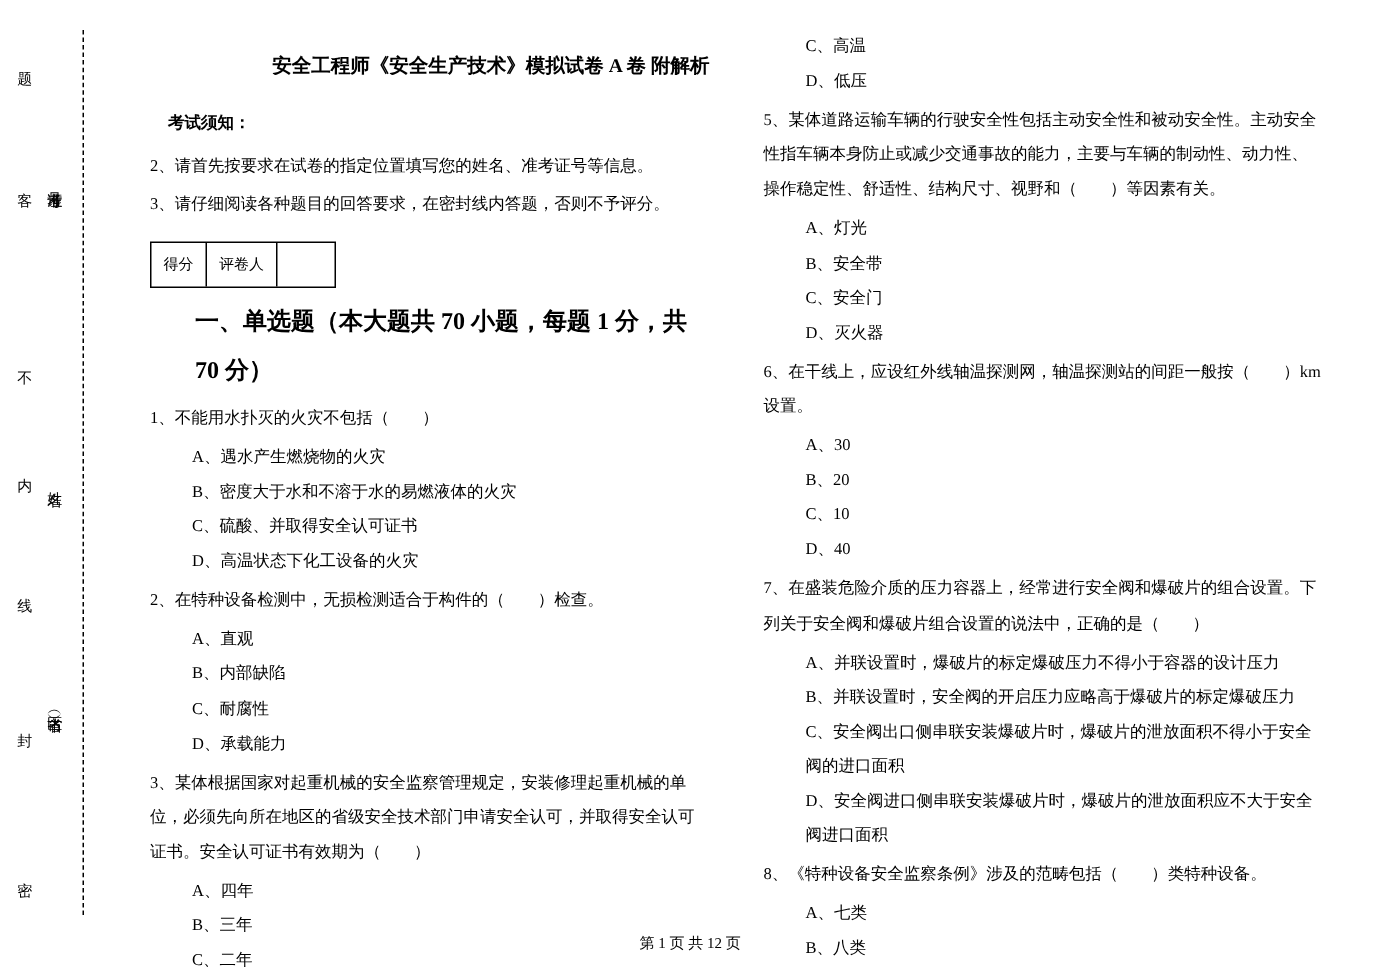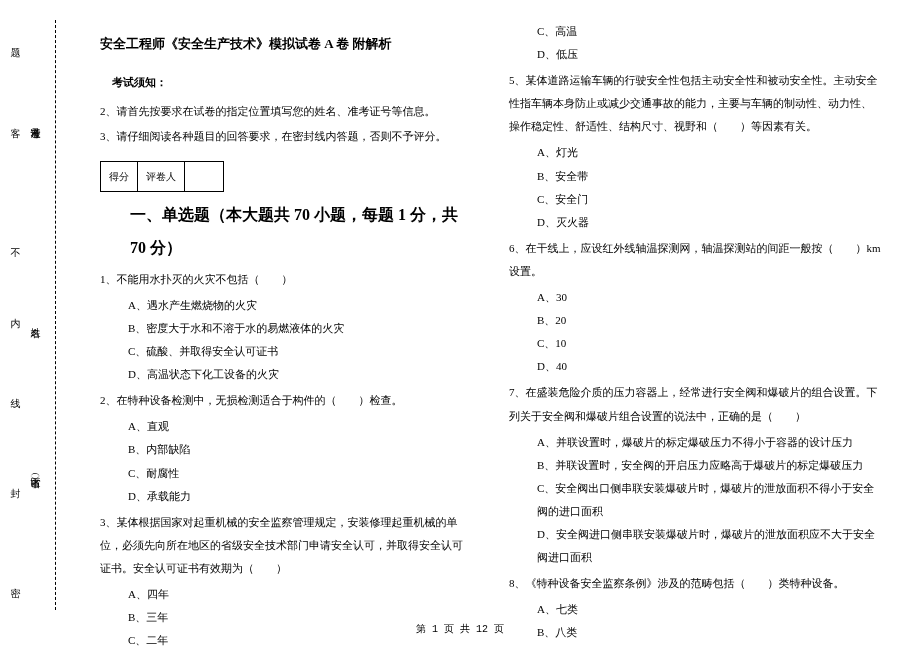--- a/index.html
+++ b/index.html
@@ -56,21 +56,21 @@
       display: flex;
       padding-right: 20px;
     }
     .col {
       flex: 1;
       padding: 0 18px;
       line-height: 2.1;
     }
     .col-left { padding-left: 30px; }
     .title {
-      text-align: left;
+      text-align: right;
       font-weight: bold;
       font-size: 13px;
       margin-bottom: 14px;
       margin-top: 10px;
     }
     .notice-head {
       font-weight: bold;
       margin: 6px 12px;
     }
     .notice-item { margin: 2px 0; }
@@ -93,21 +93,20 @@
       margin-left: 30px;
     }
     .q { margin: 3px 0; }
     .opt { margin-left: 28px; }
     .footer {
       text-align: center;
       font-size: 10px;
       position: absolute;
       bottom: 14px;
       width: 100%;
-      font-family: Liberation Mono, monospace;
     }
   </style>
 </head>
 <body>
 
 <div class="page">
 
   <div class="binding-gutter">
     <div class="binding-line"></div>
     <div class="binding-labels">

